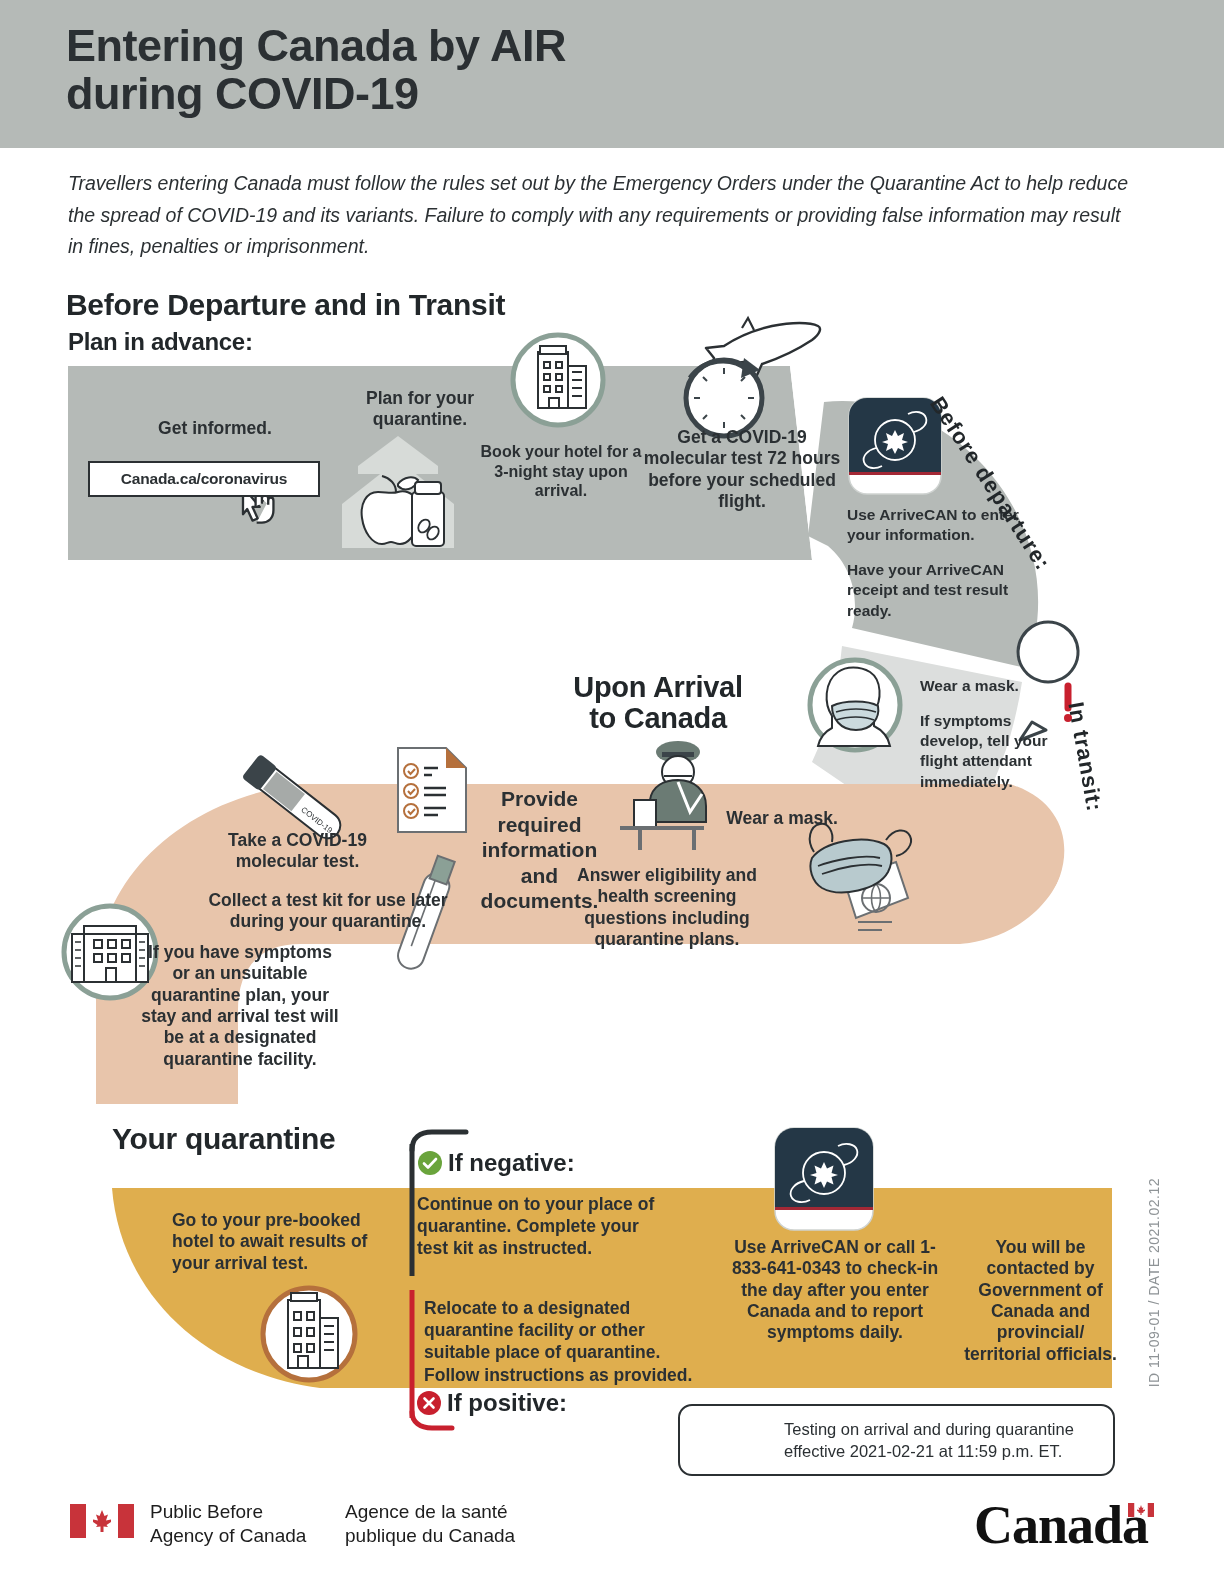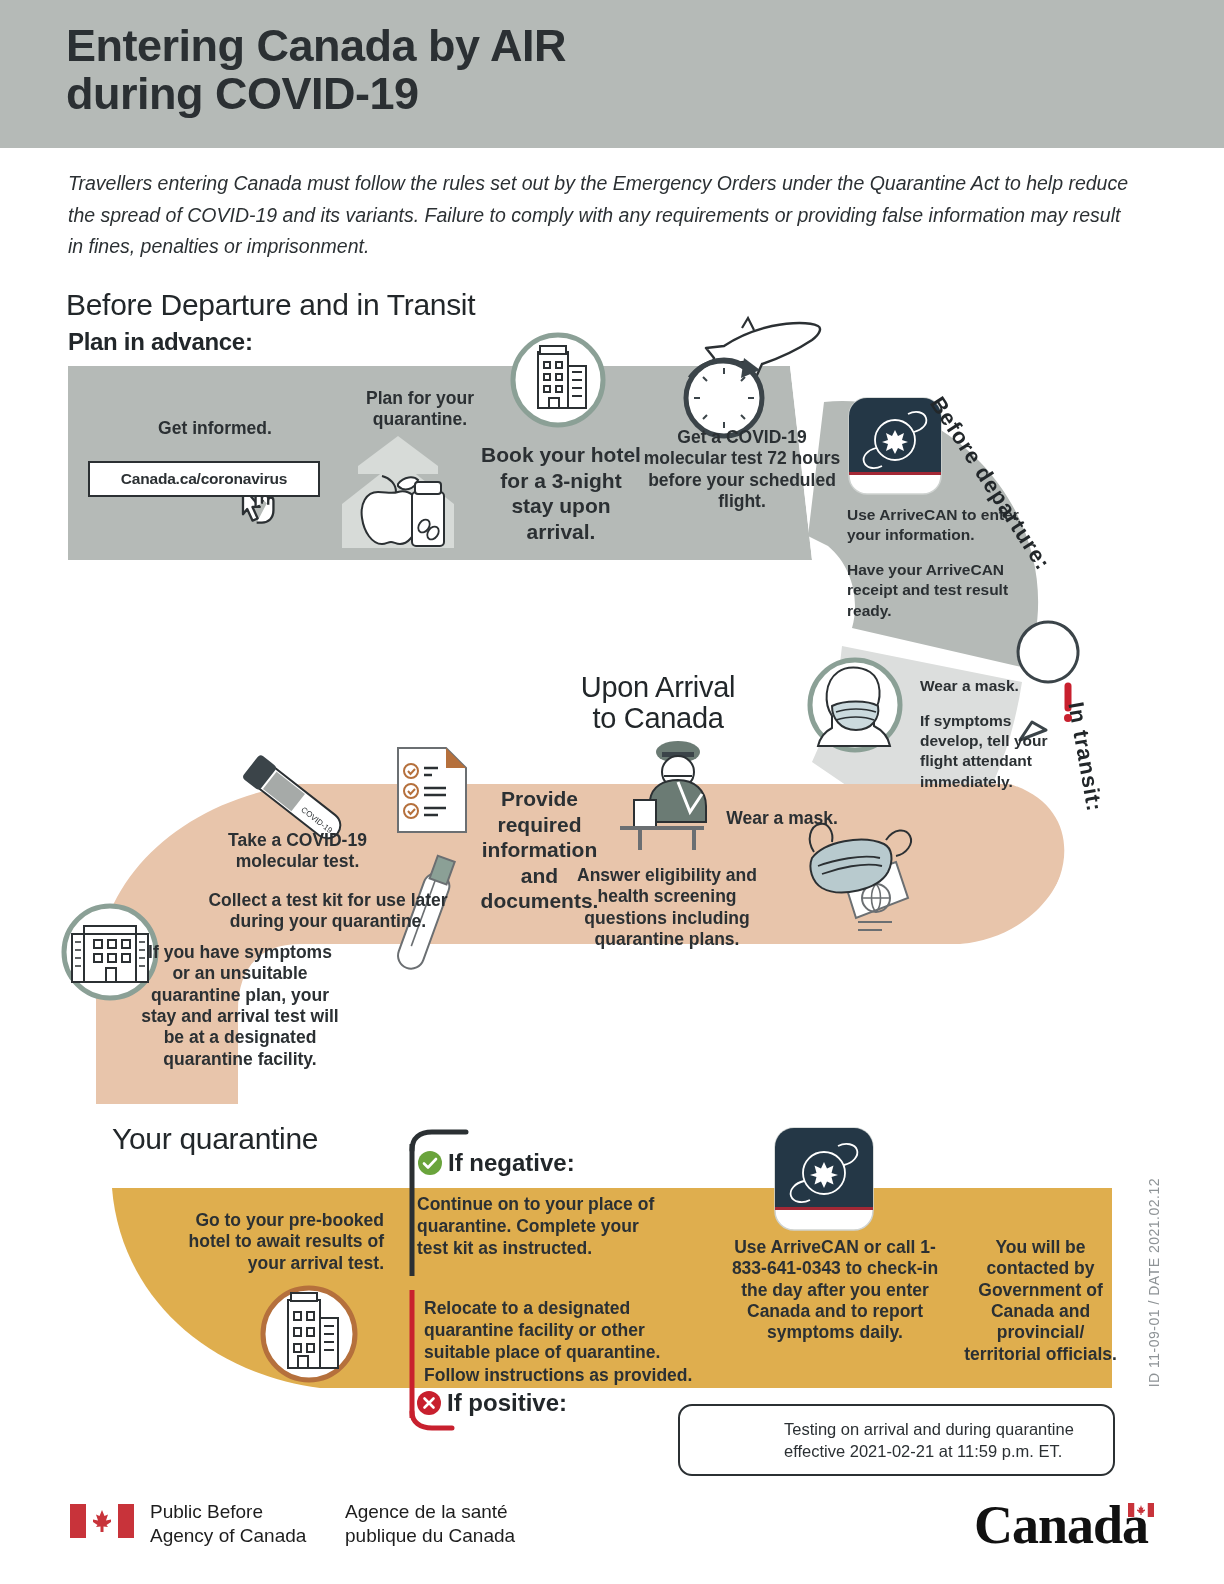--- a/index.html
+++ b/index.html
@@ -22,46 +22,46 @@
     letter-spacing: -0.5px; color: #2b3033;
   }
   .header-title .l2 { display:block; }
   .intro {
     position: absolute; left: 68px; top: 168px; width: 1070px;
     font-size: 19.5px; line-height: 1.62; font-style: italic;
     color: #2b3033;
   }
   
   .sec-head {
-    position:absolute; font-weight:400; color:#22272a; letter-spacing:-0.3px;
+    position:absolute; font-weight:700; color:#22272a; letter-spacing:-0.3px;
   }
   #h-before { left:66px; top:288px; font-size:30px; }
   #h-plan   { left:68px; top:328px; font-size:24px; font-weight:700; }
   #h-arrival{ left:508px; top:672px; font-size:29px; line-height:1.08; width:300px;}
   #h-quar   { left:112px; top:1122px; font-size:30px; }
 
   
   #shapes { position:absolute; left:0; top:0; width:1224px; height:1584px; }
 
   
   .tb { position:absolute; font-weight:700; color:#2b3033; line-height:1.22; }
   .c  { text-align:center; }
-  .r  { text-align:right; }
+  .r  { }
   .l  { text-align:left; }
 
   
   #t-getinformed { left:100px; top:418px; width:230px; font-size:17.5px; font-weight:700;}
   .url-box {
     position:absolute; left:88px; top:461px; width:232px; height:36px;
     border:2px solid #2b3033; background:#ffffff;
     display:flex; align-items:center; justify-content:center;
     font-size:15.5px; font-weight:800; letter-spacing:-0.2px;
   }
   #t-planquar { left:325px; top:388px; width:190px; font-size:17.5px; }
-  #t-hotel    { left:478px; top:442px; width:166px; font-size:21px; }
+  #t-hotel    { left:478px; top:442px; width:166px; font-size:16px; }
   #t-test72   { left:642px; top:427px; width:200px; font-size:17.5px; }
   #t-arrivecan{ left:847px; top:505px; width:185px; font-size:15.5px; line-height:1.3; }
   #t-arrivecan p + p { margin-top:15px; }
 
   
   #t-transit { left:920px; top:676px; width:150px; font-size:15.5px; line-height:1.3; }
   #t-transit p + p { margin-top:15px; }
 
   
   .arc-label {

